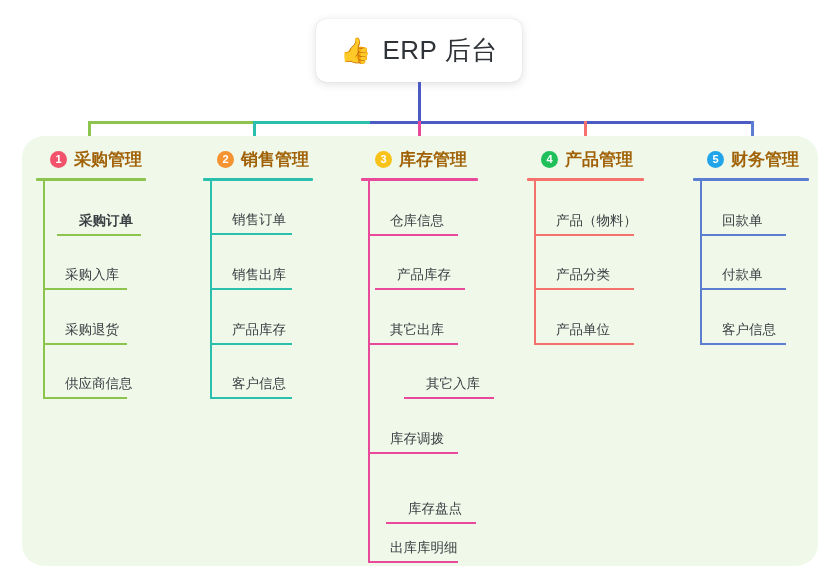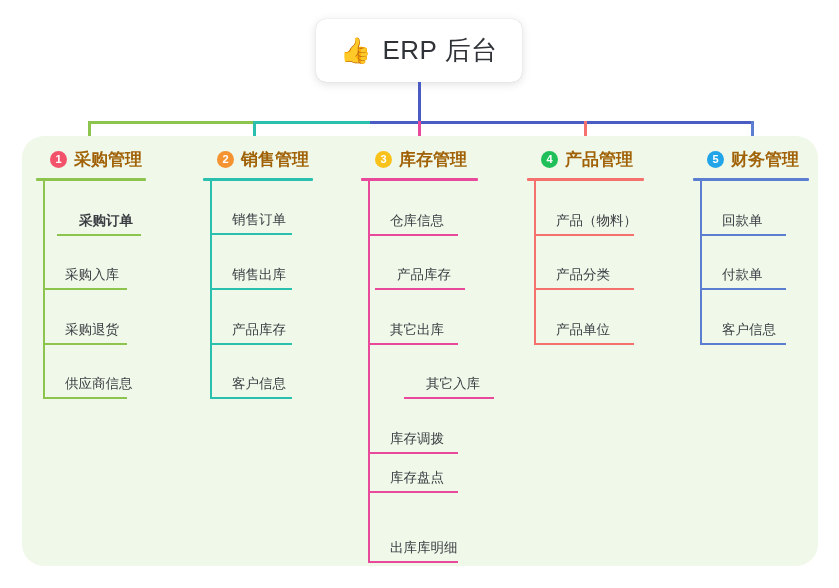--- a/index.html
+++ b/index.html
@@ -209,21 +209,21 @@
           <div class="item-rule" style="width: 90px; background: rgb(232, 73, 154);"></div>
         </div>
         <div class="item" style="left: 7px; top: 196.5px; width: 90px; height: 54.5px; margin-left: 36px;">
           <span class="item-label">其它入库</span>
           <div class="item-rule" style="width: 90px; background: rgb(232, 73, 154);"></div>
         </div>
         <div class="item" style="left: 7px; top: 251px; width: 90px; height: 54.5px;">
           <span class="item-label">库存调拨</span>
           <div class="item-rule" style="width: 90px; background: rgb(232, 73, 154);"></div>
         </div>
-        <div class="item" style="left: 7px; top: 305.5px; width: 90px; height: 39px;">
+        <div class="item" style="left: 25px; top: 305.5px; width: 90px; height: 70px;">
           <span class="item-label">库存盘点</span>
           <div class="item-rule" style="width: 90px; background: rgb(232, 73, 154);"></div>
         </div>
         <div class="item" style="left: 7px; top: 360px; width: 90px; height: 54.5px;">
           <span class="item-label">出库库明细</span>
           <div class="item-rule" style="width: 90px; background: rgb(232, 73, 154);"></div>
         </div>
       </div>
       <div class="col" style="left: 527px;">
         <div class="col-head">

